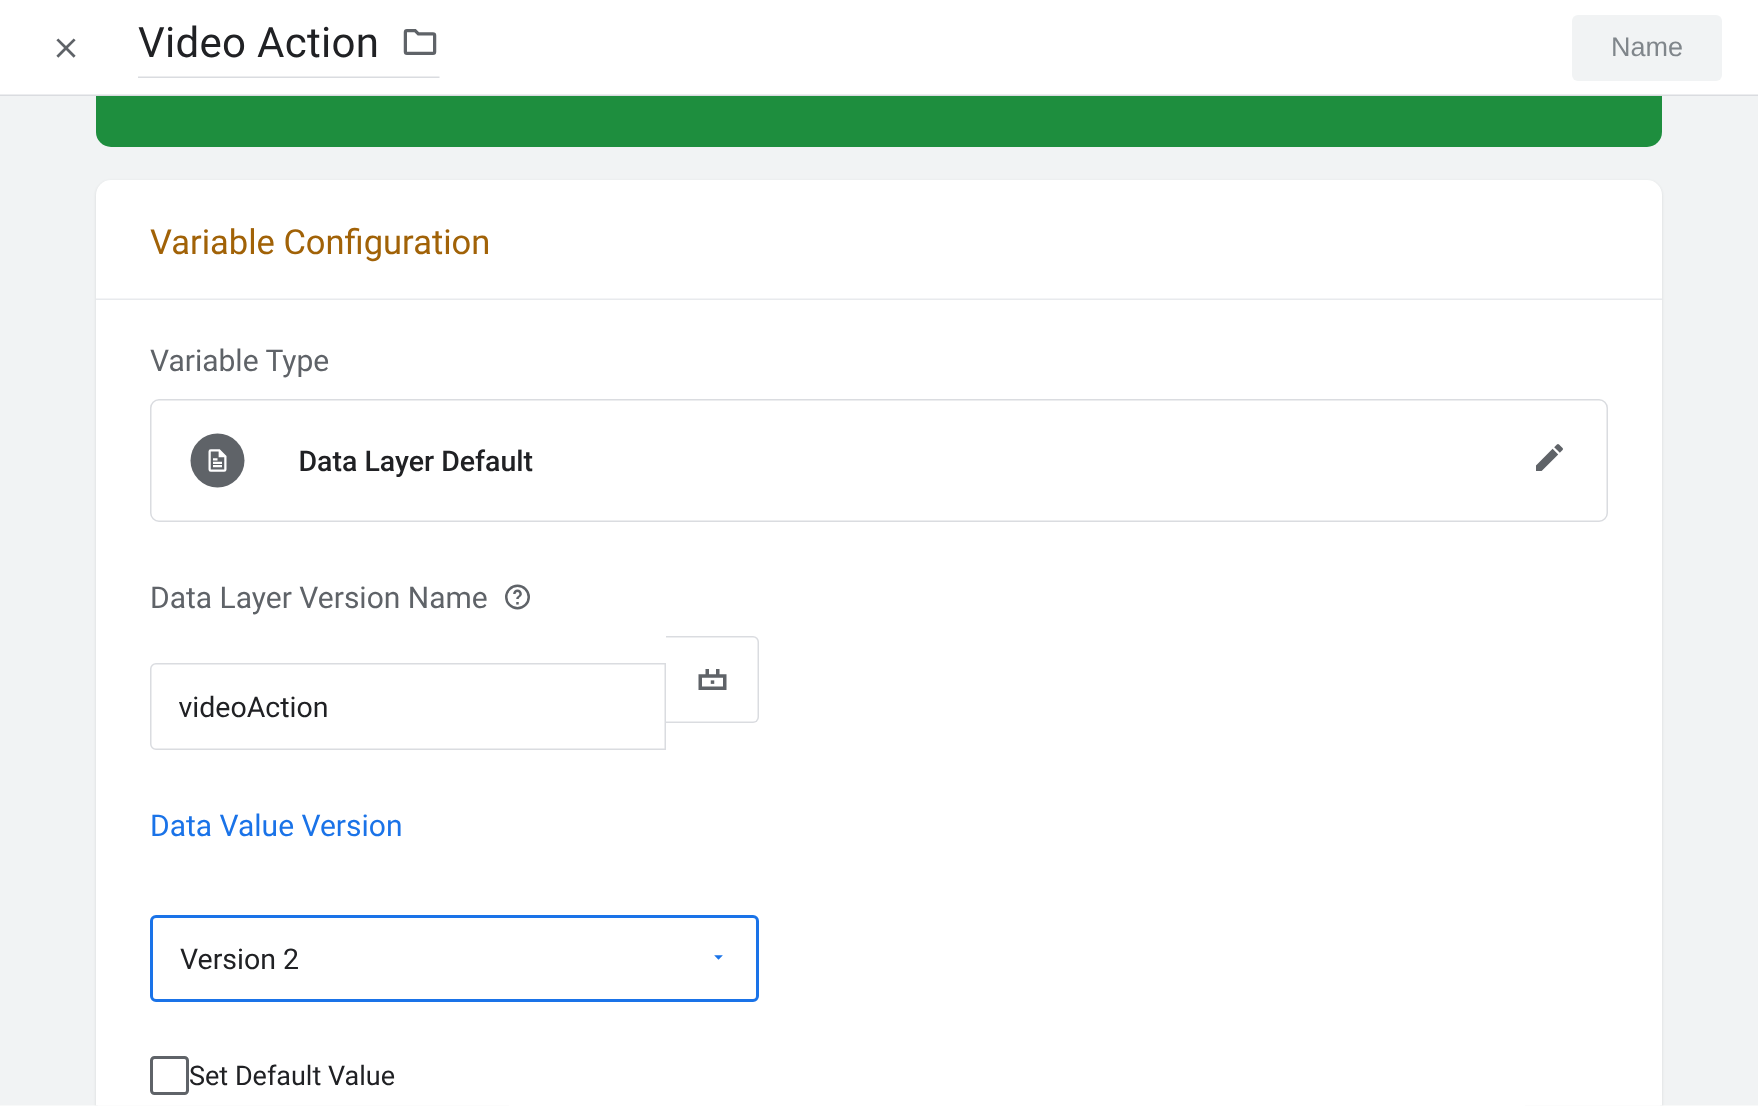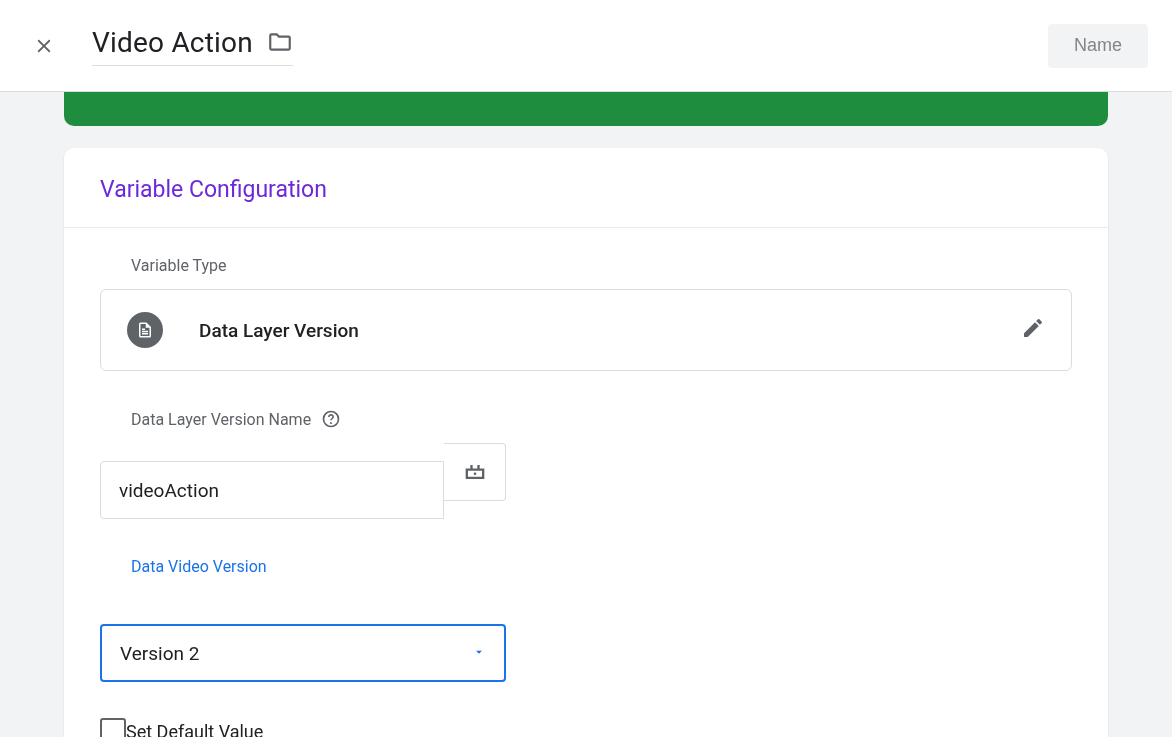--- a/index.html
+++ b/index.html
@@ -7,21 +7,21 @@
       font-family: "Google Sans", Roboto, Arial, sans-serif;
       background: #f1f3f4;
       color: #202124;
       width: 1172px;
       height: 737px;
       overflow: hidden;
     }
     
     
     .header-bar {
-      height: 92px;
+      height: 64px;
       background: #fff;
       border-bottom: 1px solid #dadce0;
       display: flex;
       align-items: center;
       padding: 0 24px;
       position: relative;
     }
     .close-btn {
       width: 40px;
       height: 40px;
@@ -87,34 +87,33 @@
       margin-top: 22px;
       box-shadow: 0 1px 2px rgba(60,64,67,0.15);
     }
     .panel-header {
       padding: 28px 36px 24px 36px;
       border-bottom: 1px solid #e8eaed;
     }
     .panel-title {
       font-size: 23px;
       font-weight: 400;
-      color: #6d28d9;
+      color: #a16207;
     }
     .panel-body {
       padding: 28px 36px 30px 36px;
     }
     
     .field-label {
-      font-size: 16px;
+      font-size: 20px;
       color: #5f6368;
       margin-bottom: 14px;
       display: flex;
       align-items: center;
       gap: 10px;
-      margin-left: 31px;
     }
     .field-label.focused {
       color: #1a73e8;
     }
     
     .type-selector {
       border: 1px solid #dadce0;
       border-radius: 6px;
       padding: 22px 26px;
       display: flex;
@@ -252,21 +251,21 @@
     </div>
     <div class="panel-body">
 
       <div class="field-label">Variable Type</div>
       <div class="type-selector">
         <div class="type-icon-circle">
           <svg width="18" height="18" viewBox="0 0 24 24">
               <path fill="currentColor" d="M14 2H6a2 2 0 0 0-2 2v16a2 2 0 0 0 2 2h12a2 2 0 0 0 2-2V8l-6-6zM6 20V4h7v5h5v11H6zm2-7h8v2H8v-2zm0 3h8v2H8v-2zm0-6h4v2H8v-2z"></path>
             </svg>
         </div>
-        <div class="type-name">Data Layer Version</div>
+        <div class="type-name">Data Layer Default</div>
         <span class="edit-icon">
           <svg width="24" height="24" viewBox="0 0 24 24">
               <path fill="currentColor" d="M3 17.25V21h3.75L17.81 9.94l-3.75-3.75L3 17.25zM20.71 7.04a1 1 0 0 0 0-1.41l-2.34-2.34a1 1 0 0 0-1.41 0l-1.83 1.83 3.75 3.75 1.83-1.83z"></path>
             </svg>
         </span>
       </div>
 
       <div class="spacer"></div>
 
       <div class="field-label">
@@ -283,21 +282,21 @@
         <div class="brick-btn">
           <svg width="28" height="28" viewBox="0 0 24 24">
               <path fill="currentColor" d="M8 6h2v3h4V6h2v3h4v9H4V9h4V6zM6 11v5h12v-5H6z"></path>
               <rect fill="currentColor" x="11" y="12.5" width="2" height="2"></rect>
             </svg>
         </div>
       </div>
 
       <div class="spacer"></div>
 
-      <div class="field-label focused">Data Video Version</div>
+      <div class="field-label focused">Data Value Version</div>
       <div class="select-box">
         <span class="select-value">Version 2</span>
         <span class="select-arrow">
           <svg width="14" height="14" viewBox="0 0 24 24">
               <path fill="currentColor" d="M7 10l5 5 5-5z"></path>
             </svg>
         </span>
       </div>
 
       <div class="checkbox-row">

